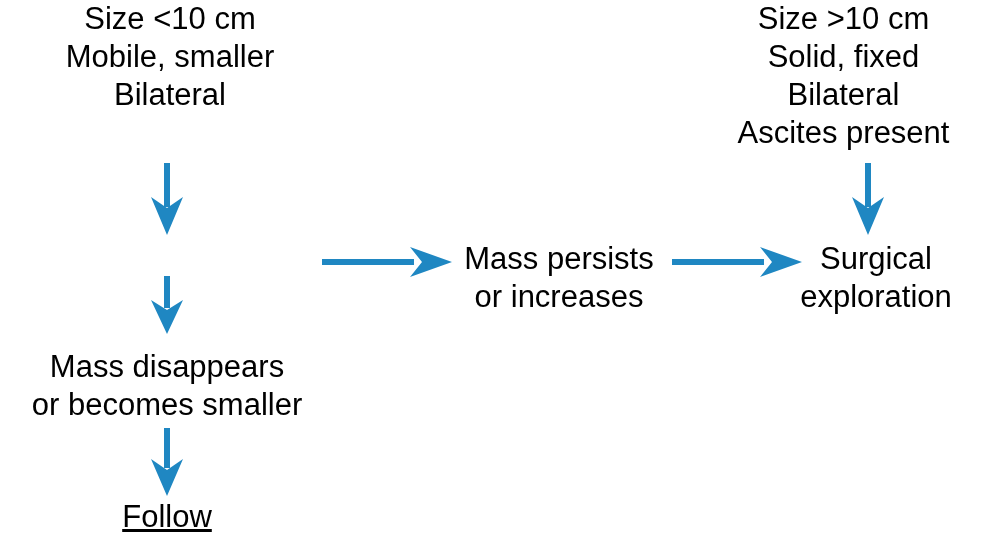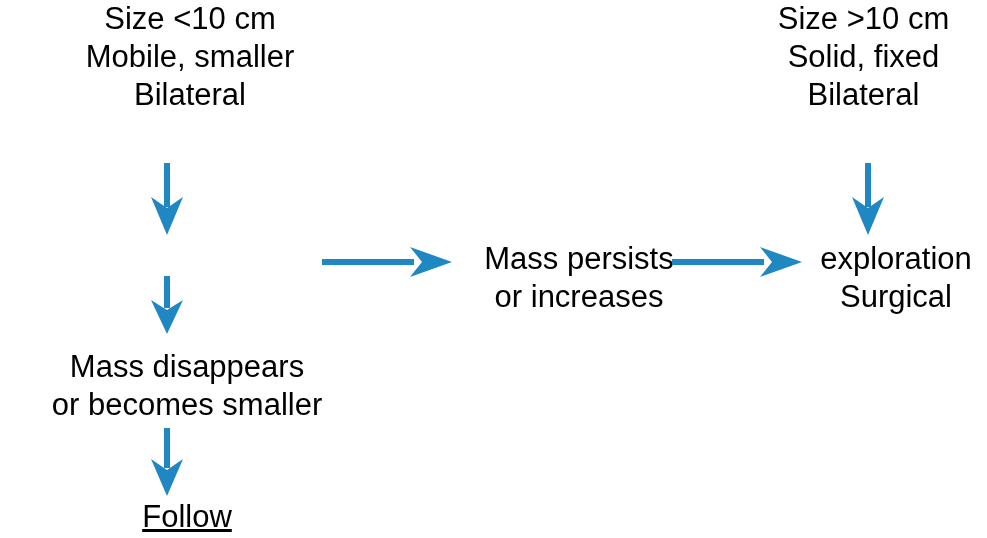--- a/index.html
+++ b/index.html
@@ -20,21 +20,20 @@
   .node {
     position: absolute;
     color: #000000;
     font-family: "Liberation Sans", sans-serif;
     font-size: 31px;
     line-height: 38px;
     font-weight: 400;
     text-align: center;
     white-space: nowrap;
     letter-spacing: 0px;
-    margin-left: 20px;
   }
   .node .line {
     display: block;
   }
   .arrow {
     position: absolute;
   }
   .arrow svg {
     display: block;
     overflow: visible;
@@ -92,20 +91,21 @@
   <div class="node" id="criteria-left">
     <span class="line">Size &lt;10 cm</span>
     <span class="line">Mobile, smaller</span>
     <span class="line">Bilateral</span>
   </div>
 
   <div class="node" id="criteria-right">
     <span class="line">Size &gt;10 cm</span>
     <span class="line">Solid, fixed</span>
     <span class="line">Bilateral</span>
+    <span class="line">Ascites present</span>
   </div>
 
   <div class="arrow" id="arrow-left-down-1">
     <svg width="38" height="72" viewBox="0 0 38 72">
       <rect x="16" y="0" width="6" height="44" fill="#1f87c2"></rect>
       <path d="M19 72 L3 34 L19 45 L35 34 Z" fill="#1f87c2"></path>
     </svg>
   </div>
 
   <div class="arrow" id="arrow-right-down-1">
@@ -129,22 +129,22 @@
   </div>
 
   <div class="arrow" id="arrow-mass-to-surgical">
     <svg width="130" height="34" viewBox="0 0 130 34">
       <rect x="0" y="14" width="92" height="6" fill="#1f87c2"></rect>
       <path d="M130 17 L88 2 L100 17 L88 32 Z" fill="#1f87c2"></path>
     </svg>
   </div>
 
   <div class="node" id="surgical-node">
+    <span class="line">Surgical</span>
     <span class="line">exploration</span>
-    <span class="line">Surgical</span>
   </div>
 
   <div class="arrow" id="arrow-left-down-2">
     <svg width="38" height="58" viewBox="0 0 38 58">
       <rect x="16" y="0" width="6" height="32" fill="#1f87c2"></rect>
       <path d="M19 58 L3 24 L19 34 L35 24 Z" fill="#1f87c2"></path>
     </svg>
   </div>
 
   <div class="node" id="mass-disappears-node">

